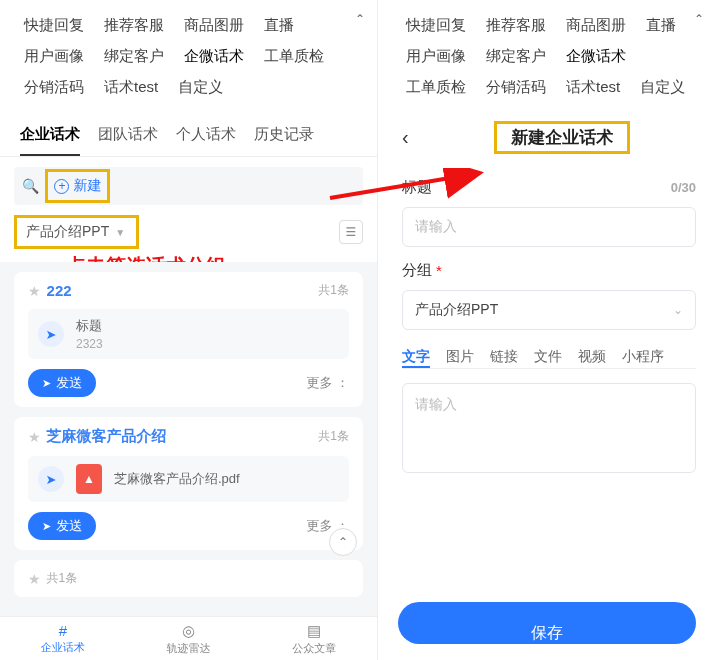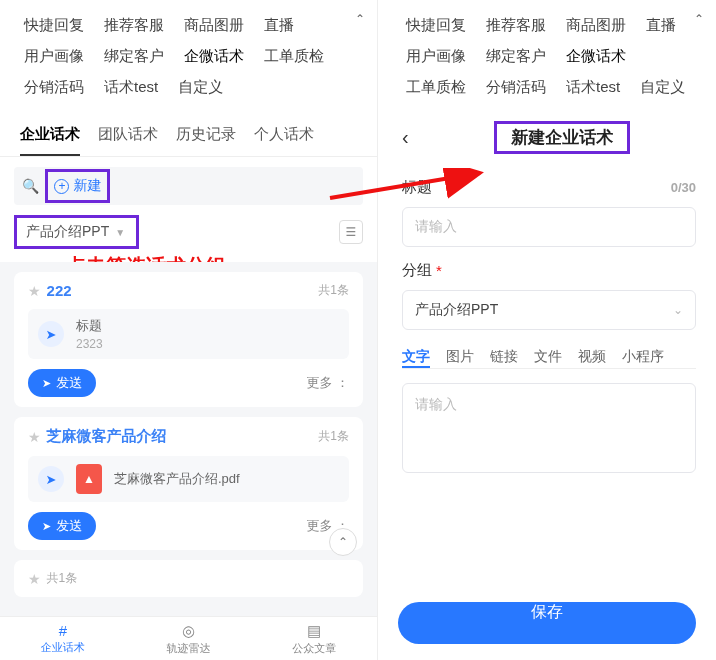--- a/index.html
+++ b/index.html
@@ -18,21 +18,21 @@
   .subtabs { display: flex; gap: 18px; padding: 10px 20px 0 20px; border-bottom: 1px solid #eee; }
   .subtab { color: #555; font-size: 15px; padding: 8px 0 10px 0; cursor: pointer; }
   .subtab.active { color: #000; font-weight: 700; border-bottom: 2px solid #333; }
 
   
   .search-row { display: flex; align-items: center; background: #f5f6f8; margin: 10px 14px 0 14px; border-radius: 4px; padding: 0 8px; height: 38px; }
   .search-ico { color: #aaa; margin-right: 6px; font-size: 14px; }
   .search-input { flex: 1; border: none; background: transparent; outline: none; font-size: 14px; color: #444; }
   .new-btn { display: flex; align-items: center; color: #2878ff; font-size: 14px; cursor: pointer; padding: 3px 4px; }
   .new-btn .plus { width: 15px; height: 15px; border: 1.5px solid #2878ff; border-radius: 50%; display: inline-flex; align-items: center; justify-content: center; font-size: 12px; line-height: 1; margin-right: 4px; }
-  .red-box { border: 3px solid #6d28d9; }
+  .red-box { border: 3px solid #eab308; }
 
   
   .filter-row { display: flex; align-items: center; margin: 10px 14px 0 14px; }
   .group-filter { display: inline-flex; align-items: center; padding: 4px 8px; color: #555; cursor: pointer; }
   .group-filter .caret { margin-left: 6px; color: #aaa; font-size: 10px; }
   .list-toggle { margin-left: auto; width: 24px; height: 24px; border: 1px solid #ddd; border-radius: 4px; display: flex; align-items: center; justify-content: center; color: #888; cursor: pointer; font-size: 12px; }
 
   .callout { color: #e11; font-size: 20px; font-weight: 700; margin: 4px 0 2px 66px; }
 
   
@@ -72,21 +72,21 @@
   .fselect { justify-content: space-between; color: #444; cursor: pointer; }
   .fselect .sval { color: #444; }
   .fselect .caret { color: #bbb; font-size: 12px; }
 
   .stabs { display: flex; gap: 16px; margin-top: 12px; border-bottom: 1px solid #eee; }
   .stab { color: #666; font-size: 14px; padding: 6px 0 0 0; cursor: pointer; }
   .stab.active { color: #2878ff; font-weight: 600; border-bottom: 2px solid #2878ff; }
 
   .farea { margin-top: 14px; border: 1px solid #e5e6eb; border-radius: 6px; padding: 12px; min-height: 90px; color: #bbb; background: #fff; }
 
-  .save-btn { position: absolute; bottom: 16px; left: 20px; right: 20px; height: 42px; background: #2878ff; color: #fff; border-radius: 21px; display: flex; align-items: flex-start; justify-content: center; font-size: 16px; cursor: pointer; }
+  .save-btn { position: absolute; bottom: 16px; left: 20px; right: 20px; height: 42px; background: #2878ff; color: #fff; border-radius: 21px; display: flex; align-items: flex-end; justify-content: center; font-size: 16px; cursor: pointer; }
 
   
   .arrow-svg { position: absolute; left: 320px; top: 168px; pointer-events: none; z-index: 50; }
 </style>
 </head>
 <body>
 
 <div class="panel panel-left">
   <div class="topnav">
     <span class="collapse-caret">⌃</span>
@@ -99,22 +99,22 @@
     <span class="topnav-item active">企微话术</span>
     <span class="topnav-item">工单质检</span>
     <span class="topnav-item">分销活码</span>
     <span class="topnav-item">话术test</span>
     <span class="topnav-item">自定义</span>
   </div>
 
   <div class="subtabs">
     <span class="subtab active">企业话术</span>
     <span class="subtab">团队话术</span>
+    <span class="subtab">个人话术</span>
     <span class="subtab">历史记录</span>
-    <span class="subtab">个人话术</span>
   </div>
 
   <div class="search-row">
     <span class="search-ico">🔍</span>
     <span class="red-box" style="padding:2px;">
       <span class="new-btn">
         <span class="plus">+</span>
         <span>新建</span>
       </span>
     </span>

